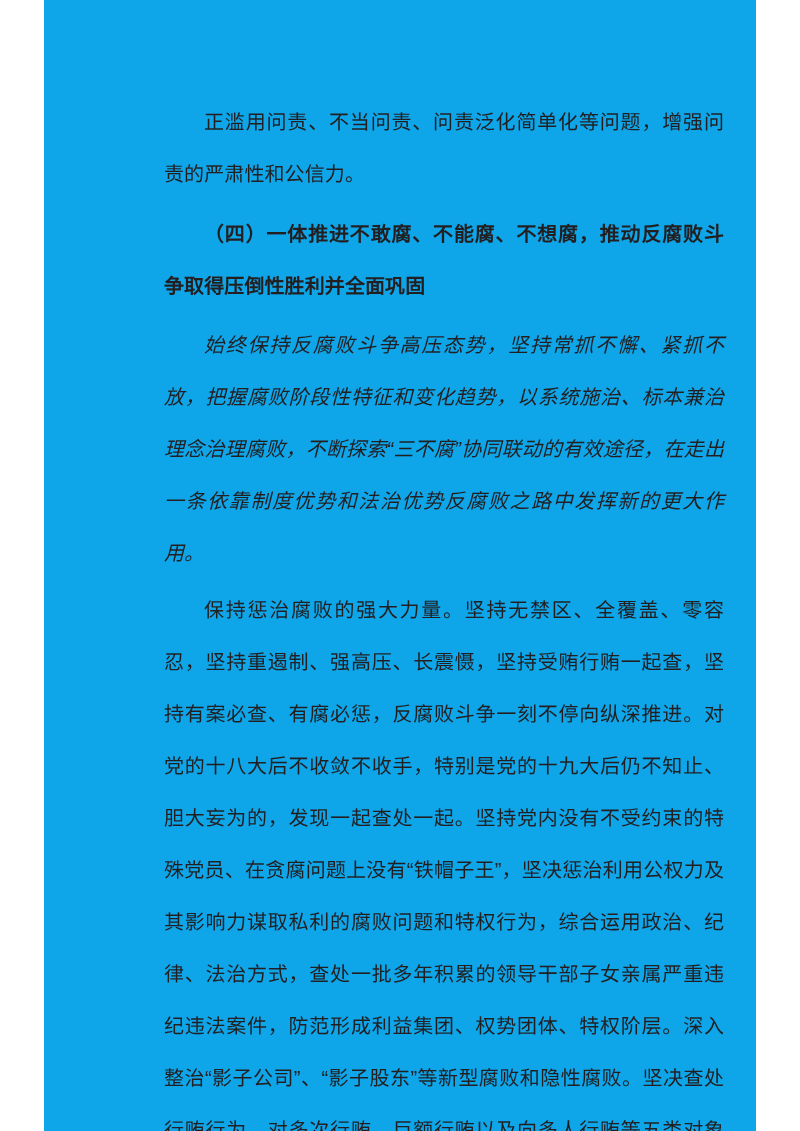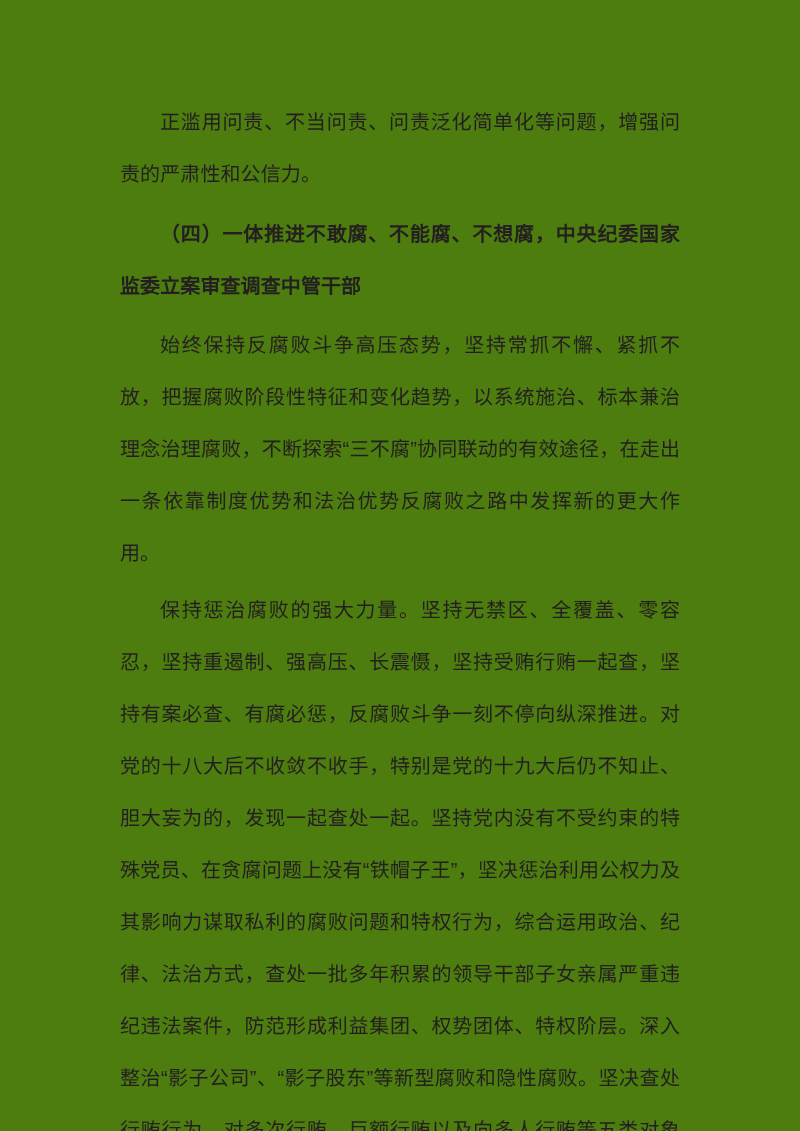--- a/index.html
+++ b/index.html
@@ -4,23 +4,23 @@
 <title>Document Page</title>
 <style>
   html, body {
     margin: 0;
     padding: 0;
     background: #ffffff;
   }
 
   .page {
     position: relative;
-    width: 800px;
+    width: 712px;
     height: 1131px;
-    background: #4d7c0f;
+    background: #0ea5e9;
     margin: 0 auto;
     overflow: hidden;
     box-sizing: border-box;
   }
 
   .text-column {
     position: absolute;
     left: 120px;
     top: 96px;
     width: 560px;
@@ -41,35 +41,36 @@
 
   .para.heading {
     font-weight: bold;
     text-indent: 2em;
     margin-top: 8px;
     margin-bottom: 7px;
   }
 
   .para.gap-before {
     margin-top: 5px;
+    font-style: italic;
   }
 
   .para.last {
     margin-bottom: 0;
   }
 </style>
 </head>
 <body>
 
 <div class="page">
   <div class="text-column">
 
     <p class="para">正滥用问责、不当问责、问责泛化简单化等问题，增强问责的严肃性和公信力。</p>
 
 
-    <p class="para heading">（四）一体推进不敢腐、不能腐、不想腐，中央纪委国家监委立案审查调查中管干部</p>
+    <p class="para heading">（四）一体推进不敢腐、不能腐、不想腐，推动反腐败斗争取得压倒性胜利并全面巩固</p>
 
     <p class="para gap-before">始终保持反腐败斗争高压态势，坚持常抓不懈、紧抓不放，把握腐败阶段性特征和变化趋势，以系统施治、标本兼治理念治理腐败，不断探索“三不腐”协同联动的有效途径，在走出一条依靠制度优势和法治优势反腐败之路中发挥新的更大作用。</p>
 
     <p class="para last">保持惩治腐败的强大力量。坚持无禁区、全覆盖、零容忍，坚持重遏制、强高压、长震慑，坚持受贿行贿一起查，坚持有案必查、有腐必惩，反腐败斗争一刻不停向纵深推进。对党的十八大后不收敛不收手，特别是党的十九大后仍不知止、胆大妄为的，发现一起查处一起。坚持党内没有不受约束的特殊党员、在贪腐问题上没有“铁帽子王”，坚决惩治利用公权力及其影响力谋取私利的腐败问题和特权行为，综合运用政治、纪律、法治方式，查处一批多年积累的领导干部子女亲属严重违纪违法案件，防范形成利益集团、权势团体、特权阶层。深入整治“影子公司”、“影子股东”等新型腐败和隐性腐败。坚决查处行贿行为，对多次行贿、巨额行贿以及向多人行贿等五类对象严肃惩治，与最高人民检察院联合发布行贿犯罪典型案例，健全对行贿人联合惩戒机制。五年来，中央纪委国家监委立案审查调查中管干部 261 人。全国纪检监察机关共立案 306.6 万件，处分 299.2 万人；立案审查调查行贿人员 4.8 万人，移送检察机关 1.3 万人。在高</p>
 
   </div>
 </div>
 
 </body></html>

